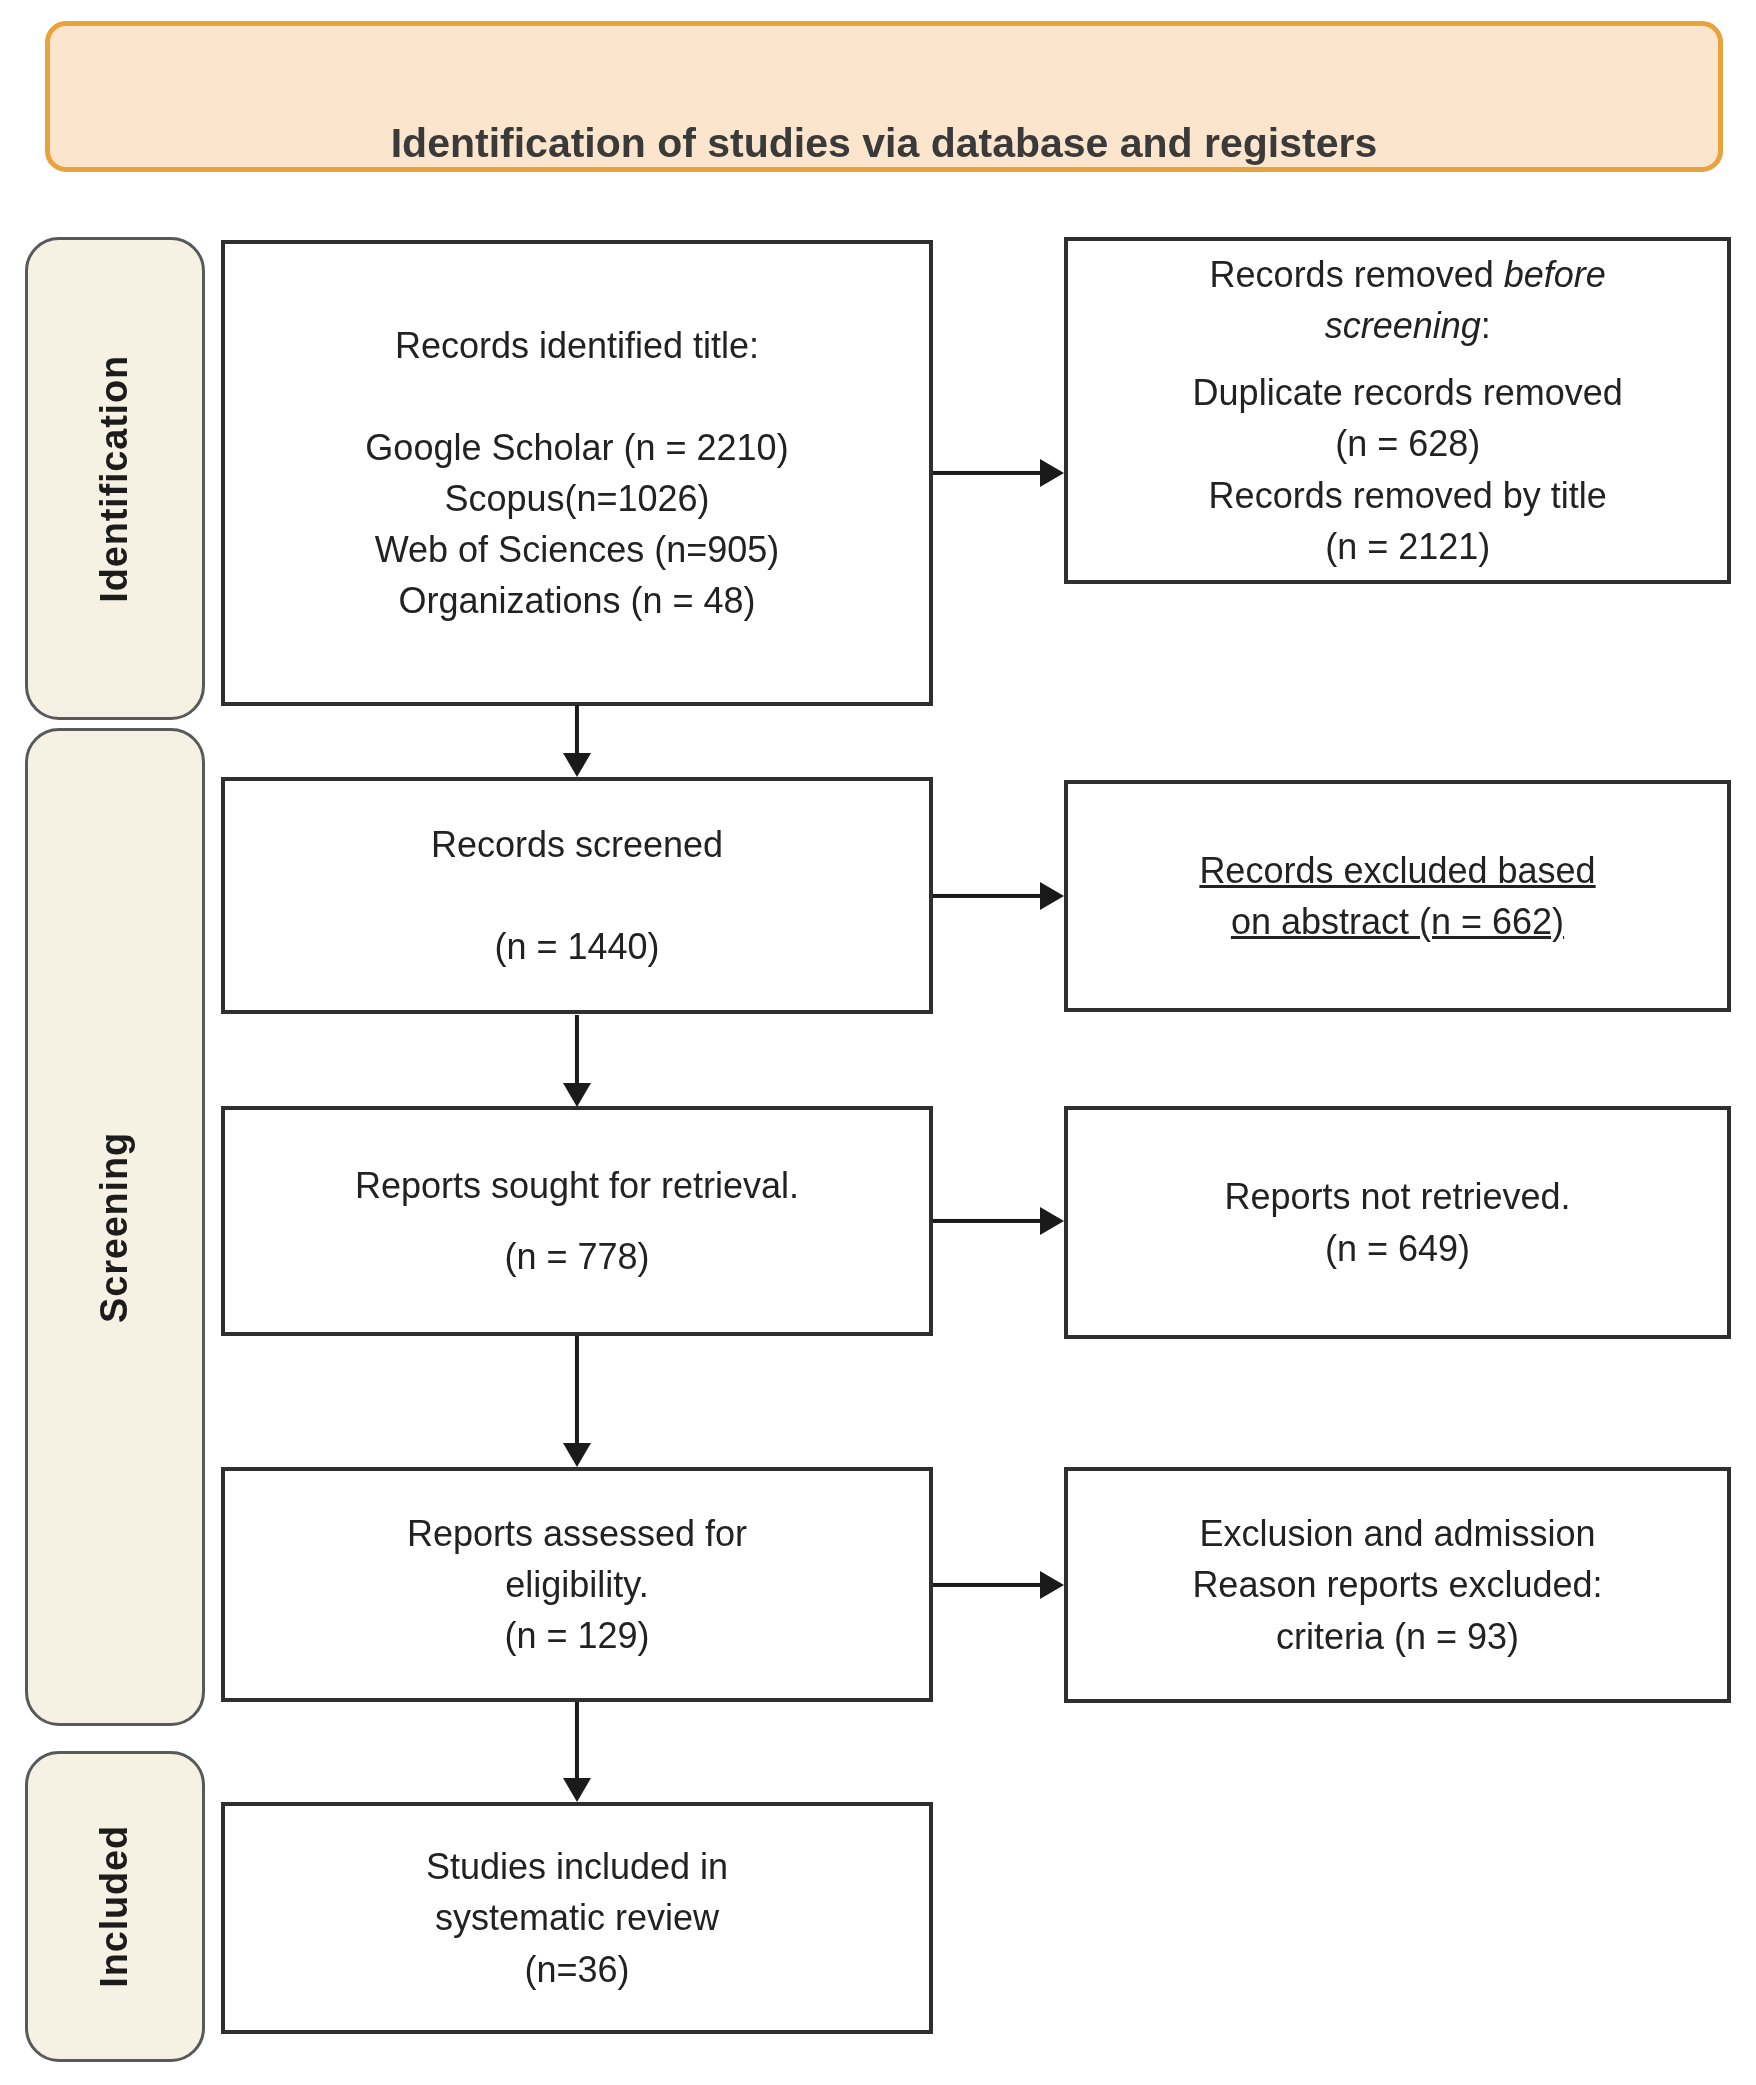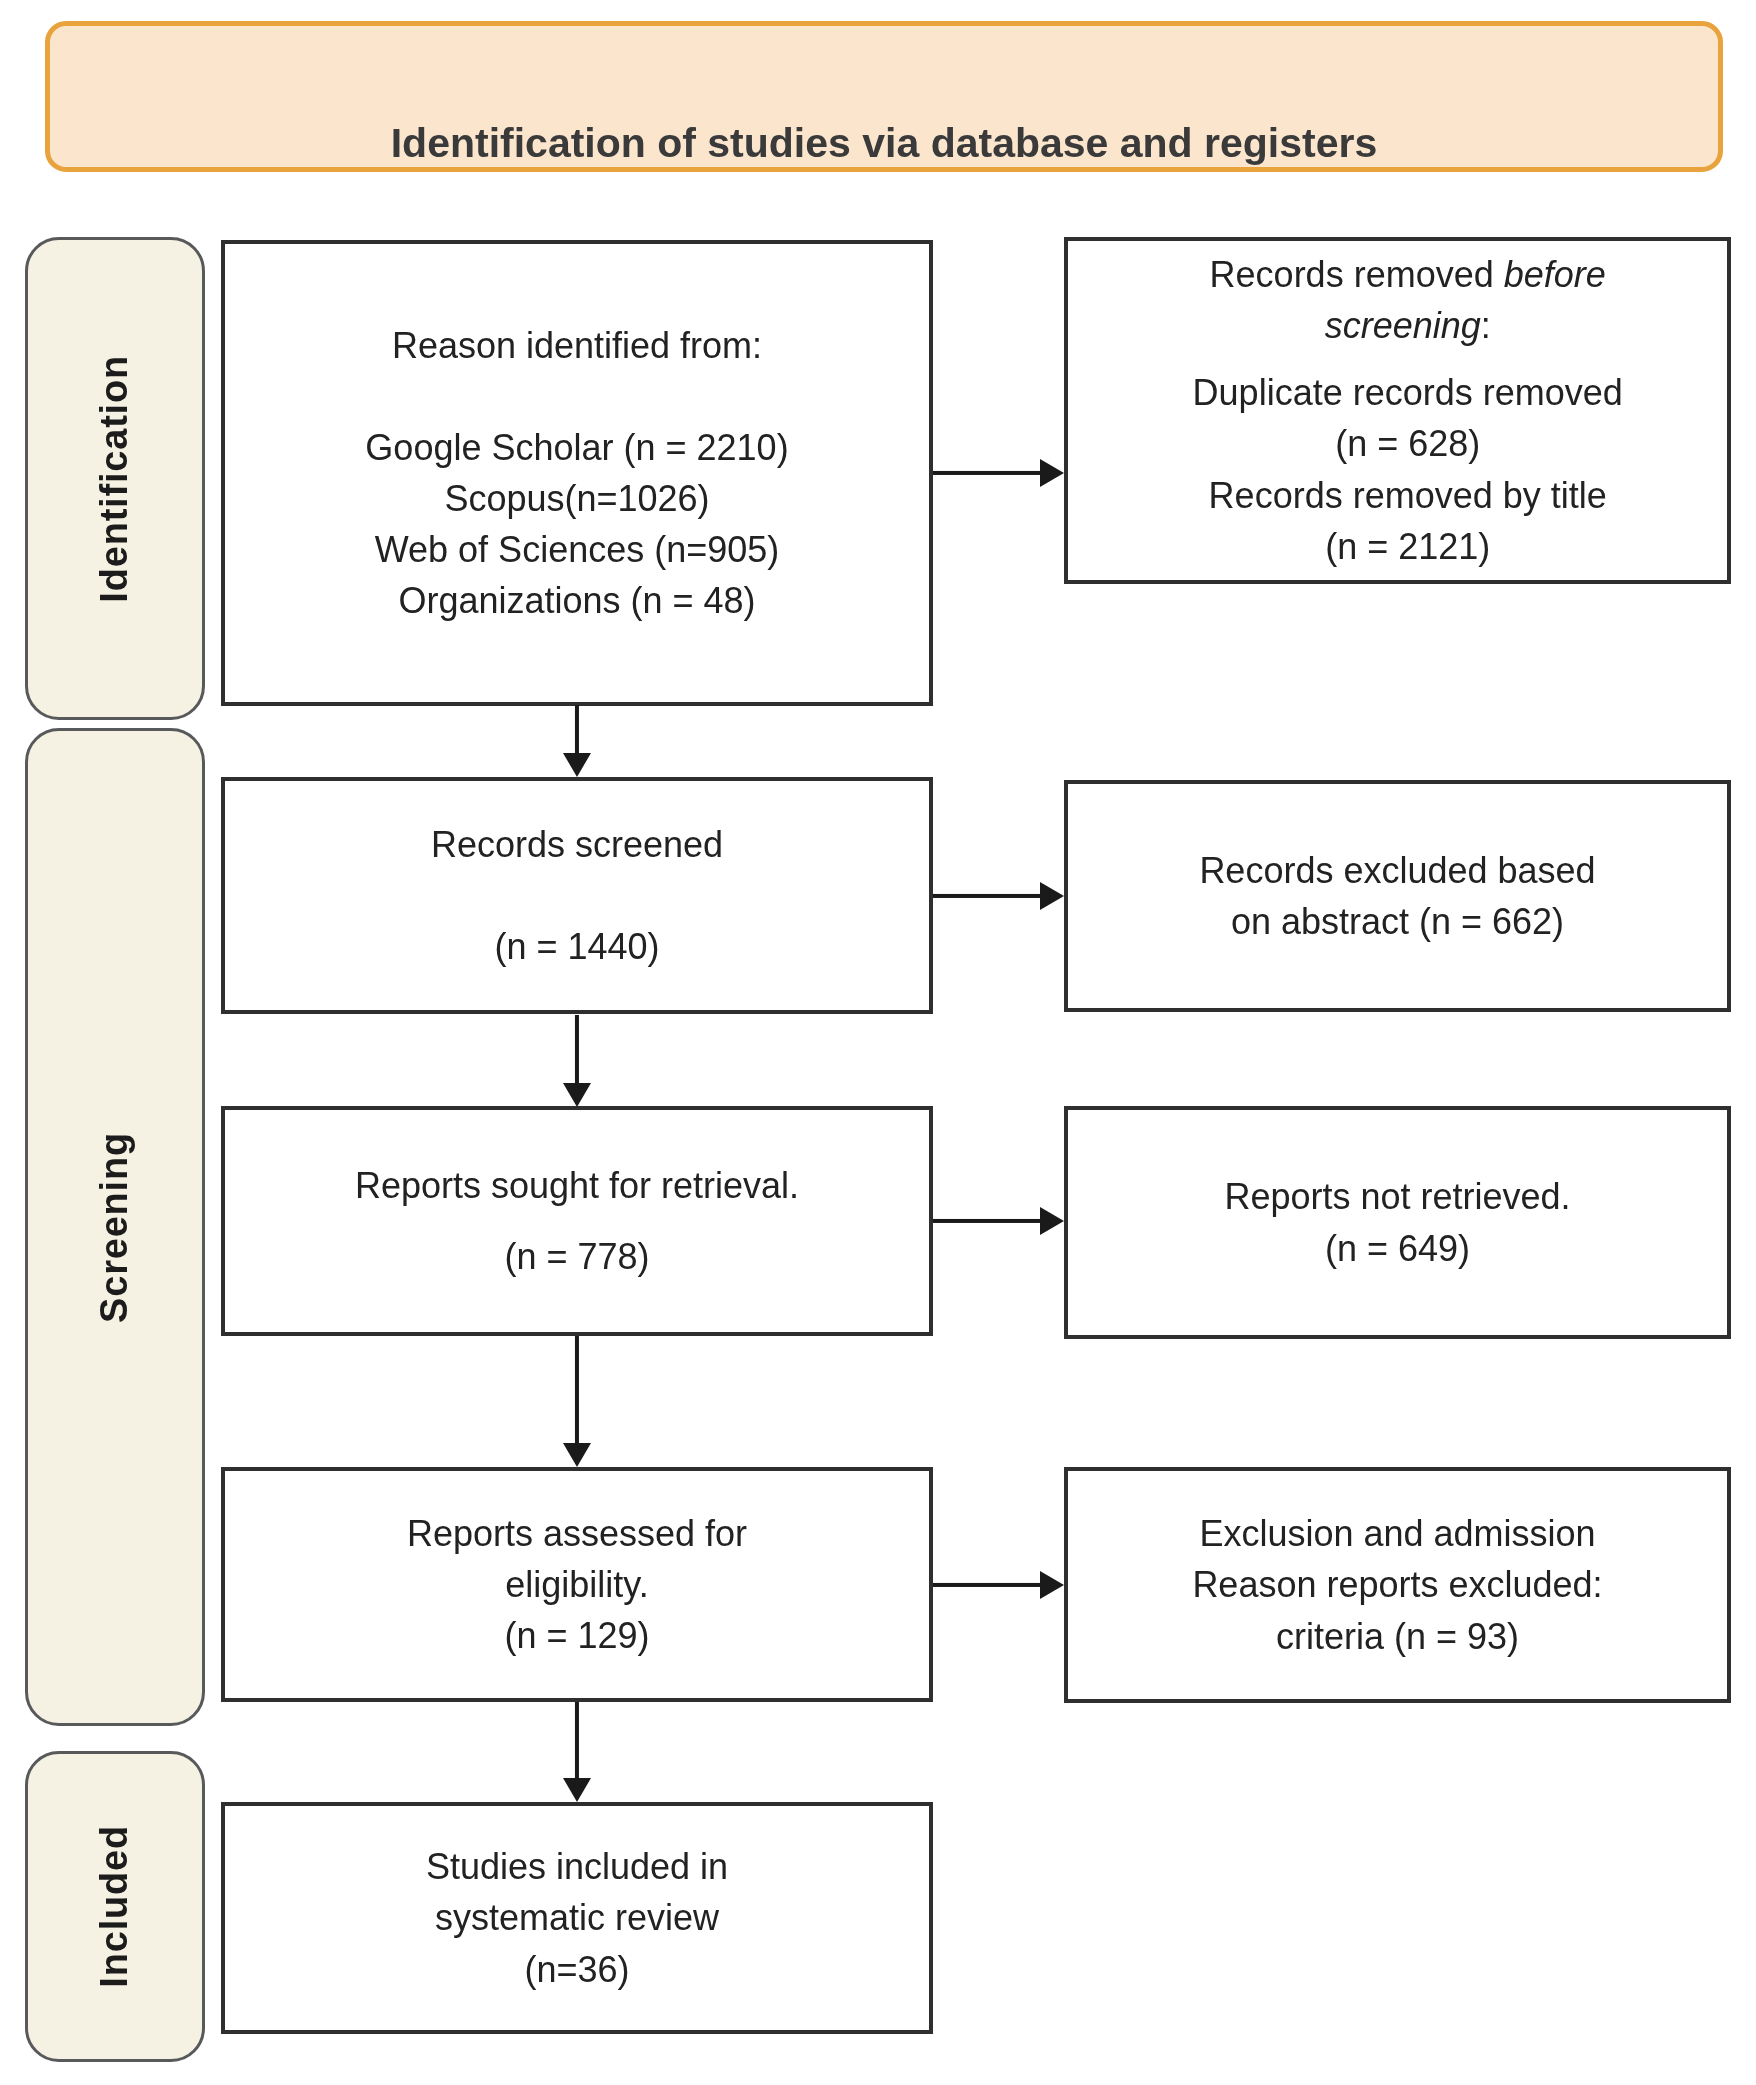--- a/index.html
+++ b/index.html
@@ -61,21 +61,21 @@
     font-size:36px; line-height:1.42;
     color:var(--text);
     padding:8.2px 19.6px;
   }
   .b-l1{left:221px; top:240px; width:712px; height:466px;}
   .b-l2{left:221px; top:777px; width:712px; height:237px;}
   .b-l3{left:221px; top:1106px; width:712px; height:230px;gap:20px;}
   .b-l4{left:221px; top:1467px; width:712px; height:235px;}
   .b-l5{left:221px; top:1802px; width:712px; height:232px;}
   .b-r1{left:1064px; top:237px; width:667px; height:347px;padding-left:40px;}
-  .b-r2{left:1064px; top:780px; width:667px; height:232px;}
+  .b-r2{left:1064px; top:780px; width:667px; height:232px;text-decoration:underline;}
   .b-r3{left:1064px; top:1106px; width:667px; height:233px;text-align:center;}
   .b-r4{left:1064px; top:1467px; width:667px; height:236px;}
   .gap{height:51px;}
   .heading-wrap{max-width:540px;}
   .it{font-style:italic;}
   .varrow{position:absolute; width:29.5px;}
   .varrow::before{
     content:""; position:absolute; left:50%; transform:translateX(-50%);
     top:0; bottom:19.6px; width:4.1px; background:var(--arrow);
   }
@@ -116,21 +116,21 @@
     <span class="vtext">Identification</span>
   </div>
   <div class="stage s-screening">
     <span class="vtext">Screening</span>
   </div>
   <div class="stage s-included">
     <span class="vtext">Included</span>
   </div>
 
   <div class="box b-l1">
-    <div>Reason identified from:</div>
+    <div>Records identified title:</div>
     <div class="gap"></div>
     <div>Google Scholar (n = 2210)</div>
     <div>Scopus(n=1026)</div>
     <div>Web of Sciences (n=905)</div>
     <div>Organizations (n = 48)</div>
   </div>
 
   <div class="box b-r1">
     <div class="heading-wrap">
       <span>Records removed </span><span class="it">before screening</span><span>:</span>

